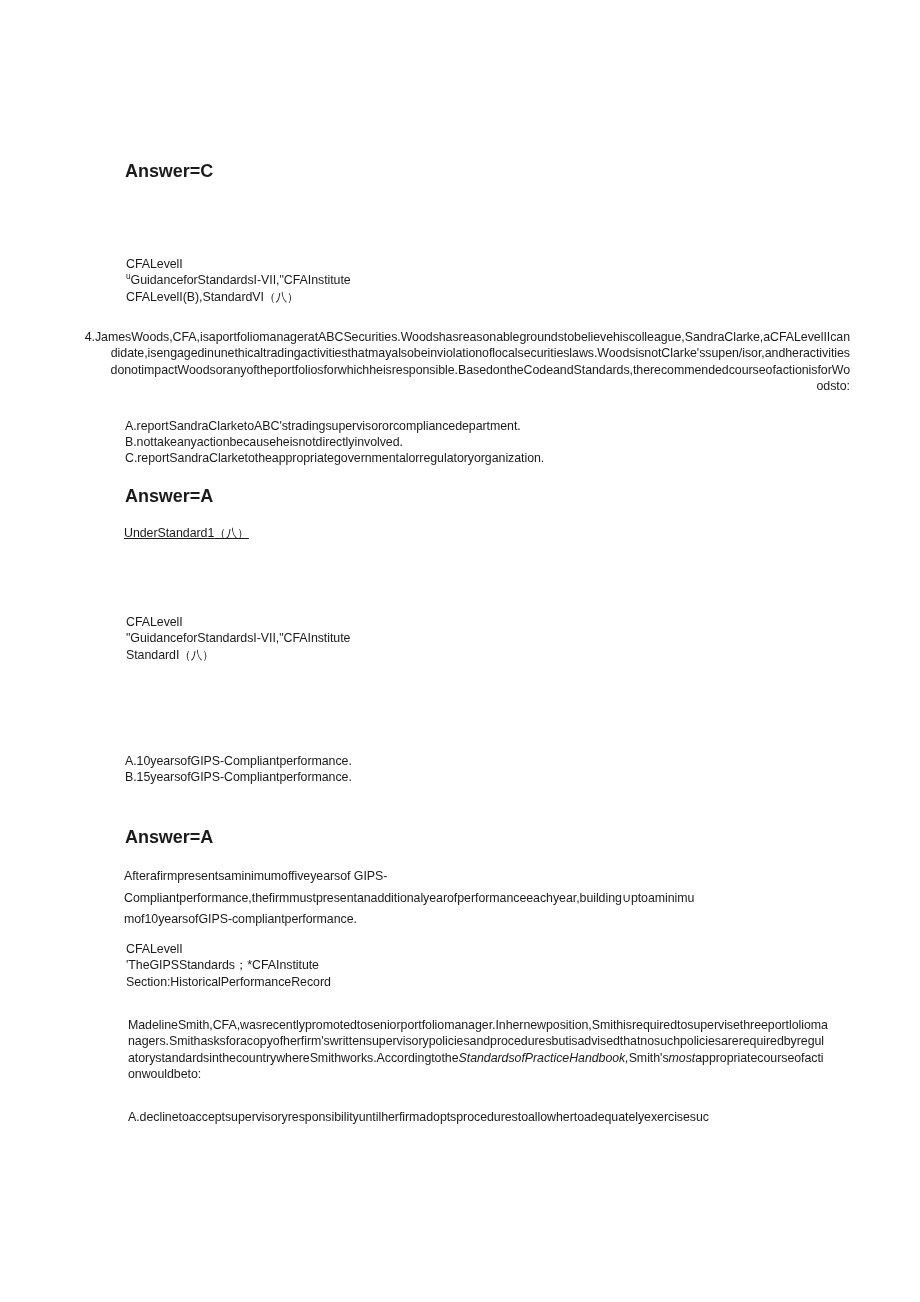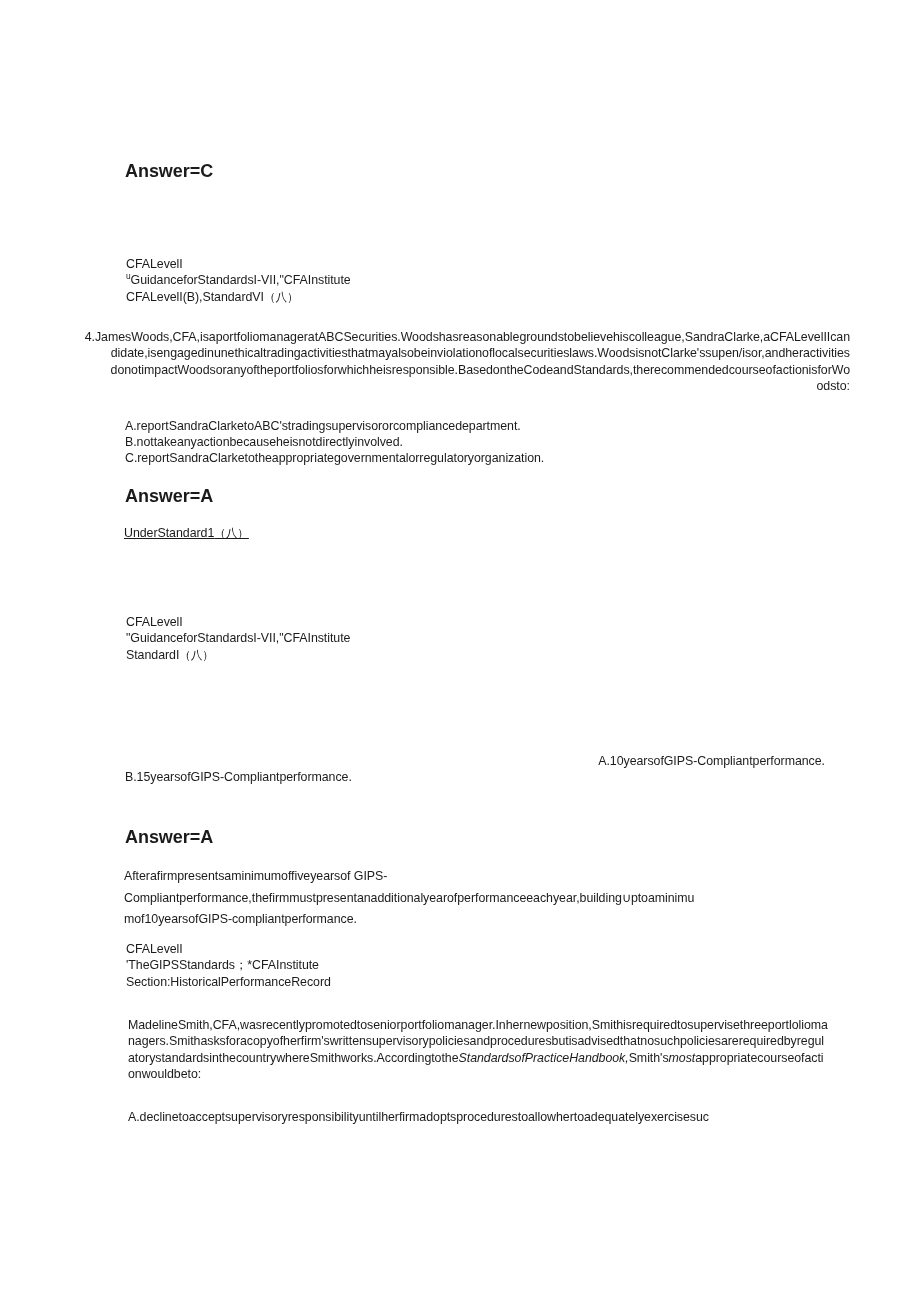--- a/index.html
+++ b/index.html
@@ -79,21 +79,21 @@
   <div class="blk" style="left:125px; top:434px; width:700px;">B.nottakeanyactionbecauseheisnotdirectlyinvolved.</div>
   <div class="blk" style="left:125px; top:450px; width:700px;">C.reportSandraClarketotheappropriategovernmentalorregulatoryorganization.</div>
 
   <div class="blk bold" style="left:125px; top:488px; width:300px;">Answer=A</div>
 
   <div class="blk" style="left:124px; top:525px; width:710px;text-decoration:underline;"><span>UnderStandard1</span><span class="cjk">（八）</span><br></div>
 
   <div class="blk" style="left:126px; top:614px; width:500px;"><span>CFALevelI</span><br><span>"GuidanceforStandardsI-VII,"CFAInstitute</span><br><span>StandardI</span><span class="cjk">（八）</span></div>
 
 
-  <div class="blk" style="left:125px; top:753px; width:700px;text-align:right;">A.10yearsofGIPS-Compliantperformance.</div>
+  <div class="blk" style="left:125px; top:753px; width:700px;">A.10yearsofGIPS-Compliantperformance.</div>
   <div class="blk" style="left:125px; top:769px; width:700px;">B.15yearsofGIPS-Compliantperformance.</div>
 
   <div class="blk bold" style="left:125px; top:829px; width:300px;">Answer=A</div>
 
   <div class="blk" style="left:124px; top:866px; width:712px; line-height:21px;"><span>Afterafirmpresentsaminimumoffiveyearsof GIPS-</span><br><span>Compliantperformance,thefirmmustpresentanadditionalyearofperformanceeachyear,building</span><span class="glyph-u">∪</span><span>ptoaminimu</span><br><span>mof10yearsofGIPS-compliantperformance.</span></div>
 
   <div class="blk" style="left:126px; top:941px; width:500px;"><span>CFALevelI</span><br><span>'TheGIPSStandards；*CFAInstitute</span><br><span>Section:HistoricalPerformanceRecord</span></div>
 
   <div class="blk" style="left:128px; top:1017px; width:700px;"><span>MadelineSmith,CFA,wasrecentlypromotedtoseniorportfoliomanager.Inhernewposition,Smithisrequiredtosupervisethreeportloliomanagers.Smithasksforacopyofherfirm'swrittensupervisorypoliciesandproceduresbutisadvisedthatnosuchpoliciesarerequiredbyregulatorystandardsinthecountrywhereSmithworks.Accordingtothe</span><span class="ital">StandardsofPracticeHandbook,</span><span>Smith's</span><span class="ital">most</span><span>appropriatecourseofactionwouldbeto:</span></div>
 

